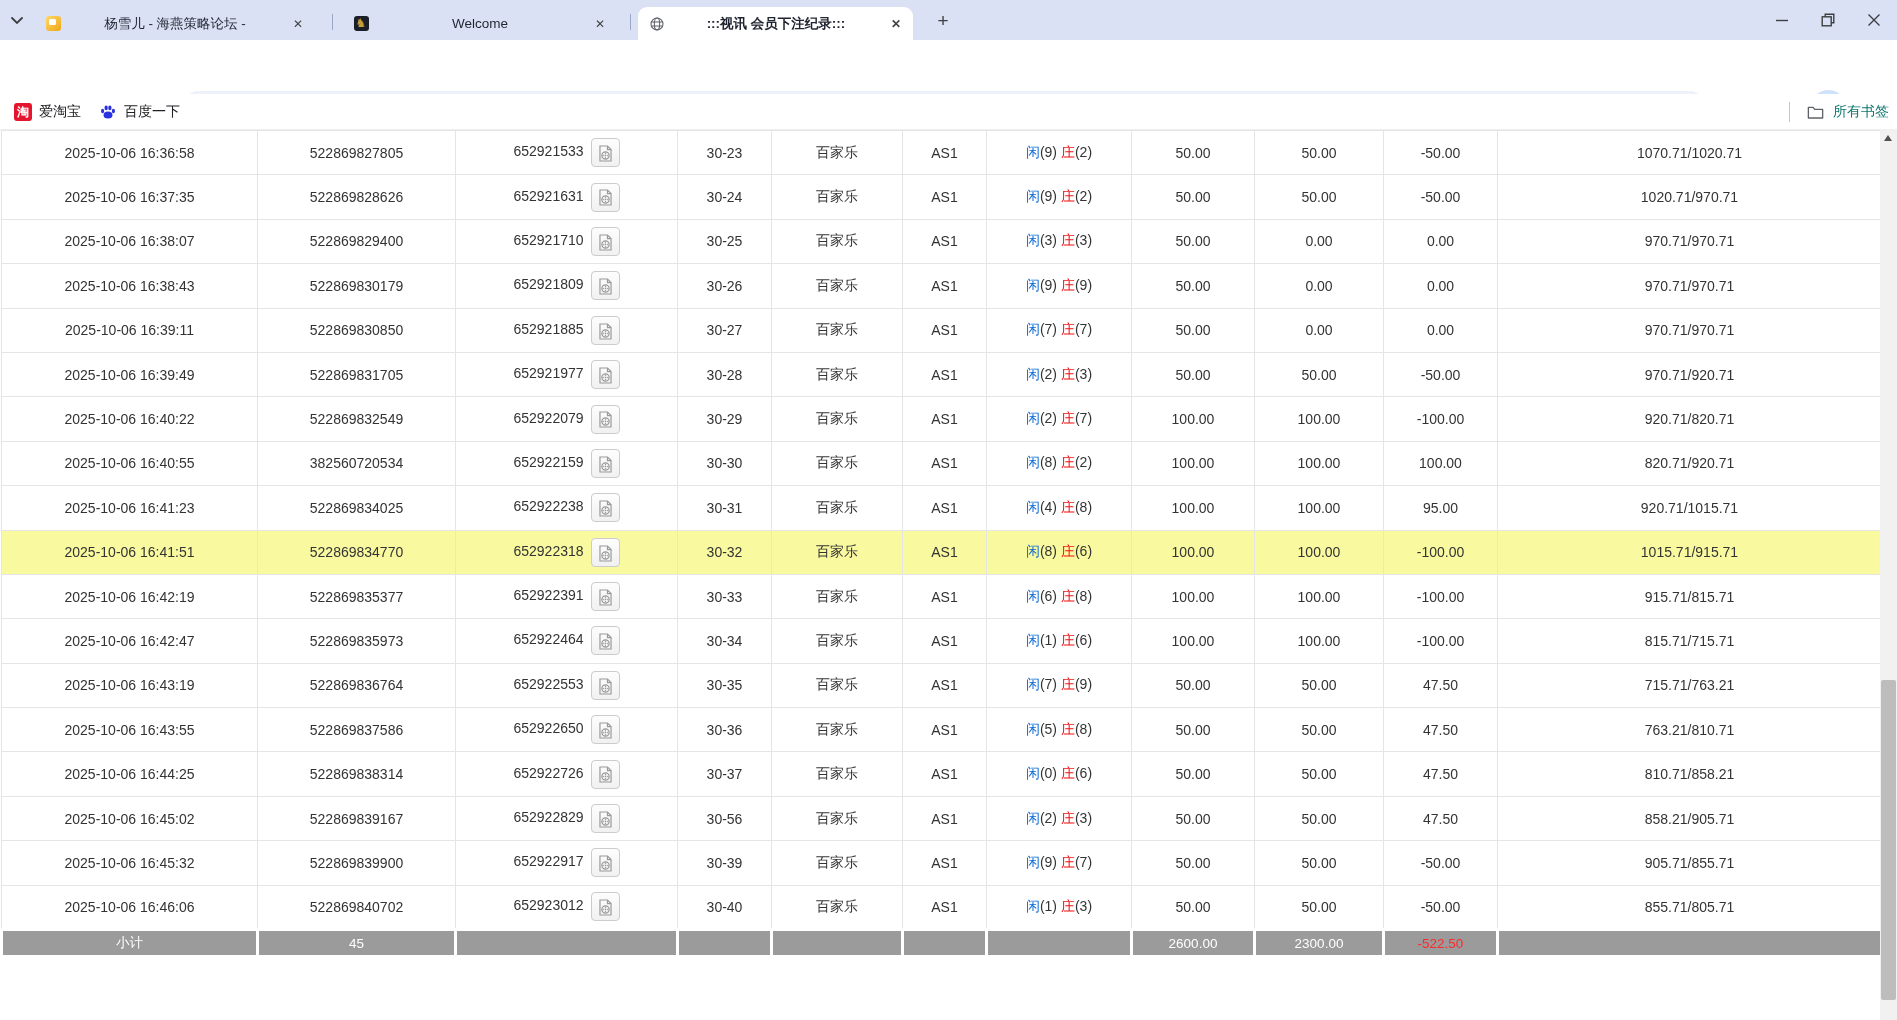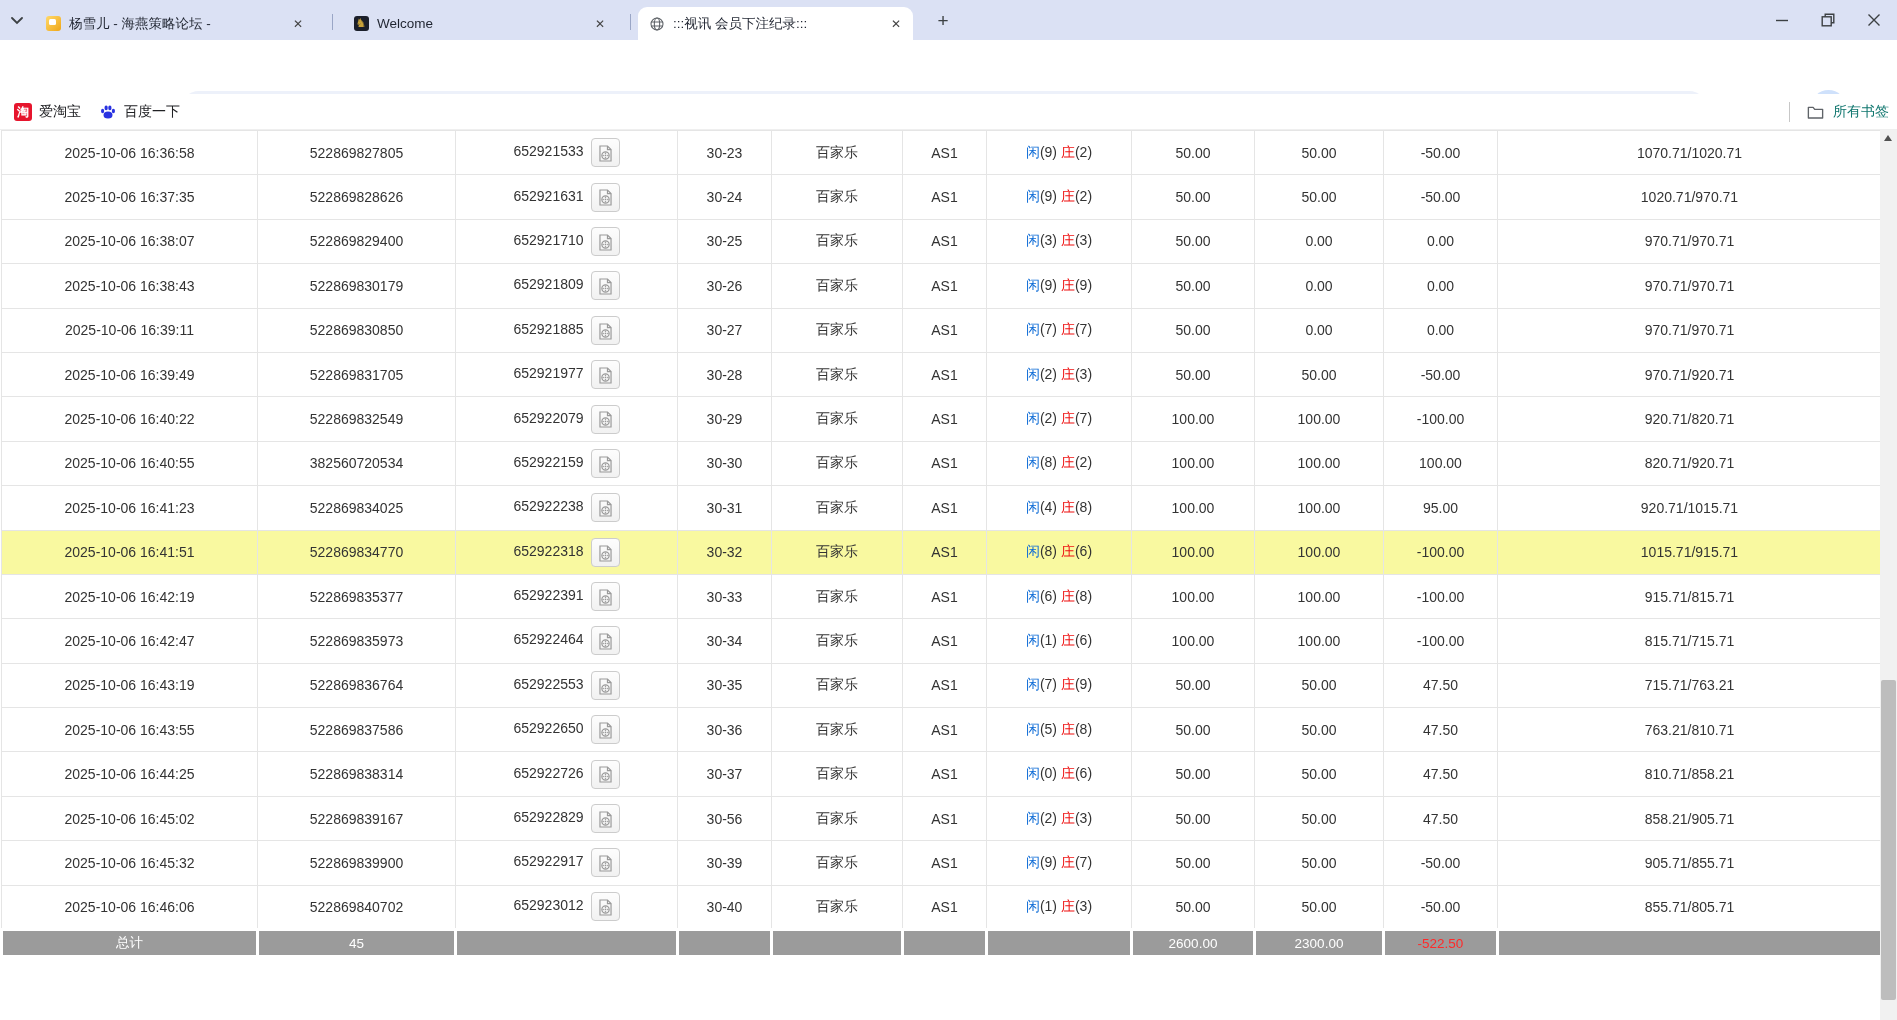--- a/index.html
+++ b/index.html
@@ -8,22 +8,22 @@
     width:1897px; height:1020px; overflow:hidden;
     font-family:"Liberation Sans", sans-serif;
     background:#fff;
   }
   .browser { position:relative; width:1897px; height:1020px; }
 
   
   .tabstrip { position:absolute; left:0; top:0; width:100%; height:40px; background:#dbe1f4; }
   .tab-search { position:absolute; left:6px; top:10px; width:22px; height:22px; display:flex; align-items:center; justify-content:center; border-radius:50%; }
   .tab { position:absolute; top:7px; height:33px; display:flex; align-items:center; gap:8px; padding:0 8px 0 11px; border-radius:9px 9px 0 0; }
-  .tab .title { flex:1; font-size:13.5px; color:#1f2430; white-space:nowrap; overflow:hidden; text-overflow:ellipsis; }
-  .tab.active { background:#fff; }
+  .tab .title { flex:1; font-size:13.5px; color:#1f2430; white-space:nowrap; overflow:hidden; text-overflow:ellipsis;text-align:center; }
+  .tab.active { background:#fff;font-weight:bold; }
   .tab-close { width:18px; height:18px; display:flex; align-items:center; justify-content:center; border-radius:50%; color:#444; font-size:12px; }
   .tab-sep { position:absolute; top:14px; width:1px; height:16px; background:#9aa6c6; }
   .favicon { width:16px; height:16px; flex:0 0 16px; display:flex; align-items:center; justify-content:center; }
   .fav-chat { width:15px; height:15px; border-radius:3px; background:linear-gradient(135deg,#ffd96b,#efa616); position:relative; }
   .fav-chat::after { content:""; position:absolute; left:3px; top:3px; width:7px; height:6px; background:#fff; border-radius:1.5px; }
   .fav-horse { width:15px; height:15px; border-radius:3px; background:#1b1f2a; color:#c9a33a; font-size:12px; line-height:15px; text-align:center; }
   .newtab-btn { position:absolute; left:930px; top:9px; width:26px; height:26px; border-radius:50%; color:#3c4043; font-size:19px; line-height:24px; text-align:center; }
   .win-controls { position:absolute; right:0; top:0; height:40px; display:flex; }
   .winbtn { width:46px; height:40px; display:flex; align-items:center; justify-content:center; color:#3c4043; }
 
@@ -699,21 +699,21 @@
             <td>30-40</td>
             <td>百家乐</td>
             <td>AS1</td>
             <td><span class="pl">闲</span><span class="num">(1)</span> <span class="bk">庄</span><span class="num">(3)</span></td>
             <td class="blue">50.00</td>
             <td>50.00</td>
             <td class="red">-50.00</td>
             <td>855.71/805.71</td>
           </tr>
           <tr class="sum">
-            <td>总计</td>
+            <td>小计</td>
             <td>45</td>
             <td></td>
             <td></td>
             <td></td>
             <td></td>
             <td></td>
             <td>2600.00</td>
             <td>2300.00</td>
             <td class="red">-522.50</td>
             <td></td>

